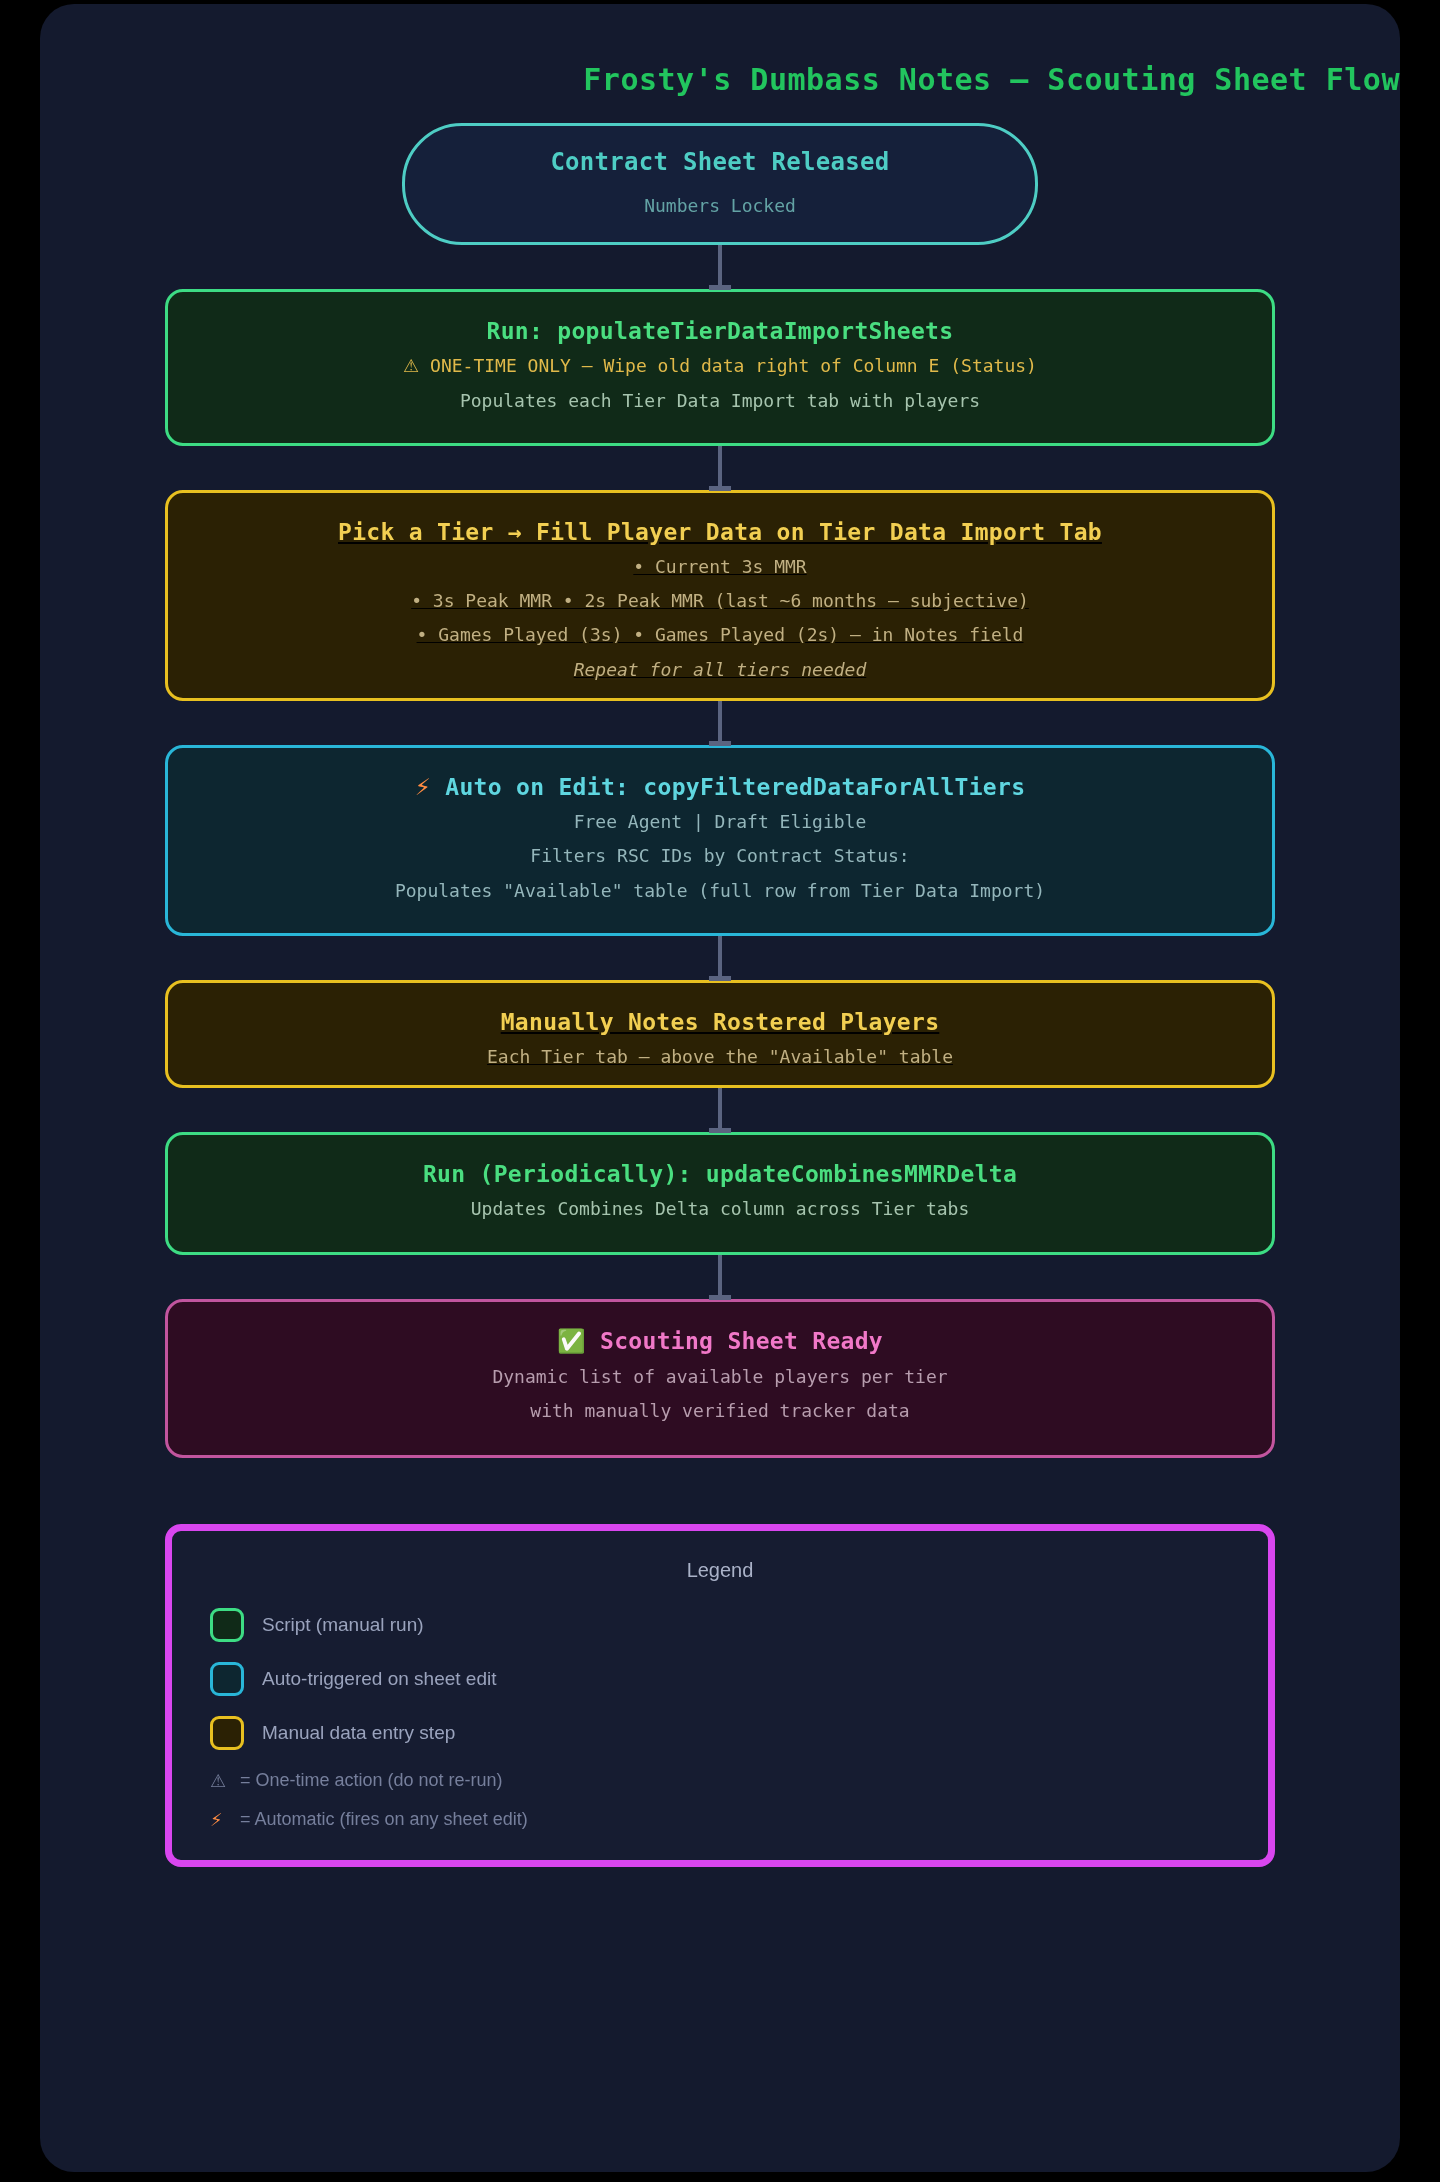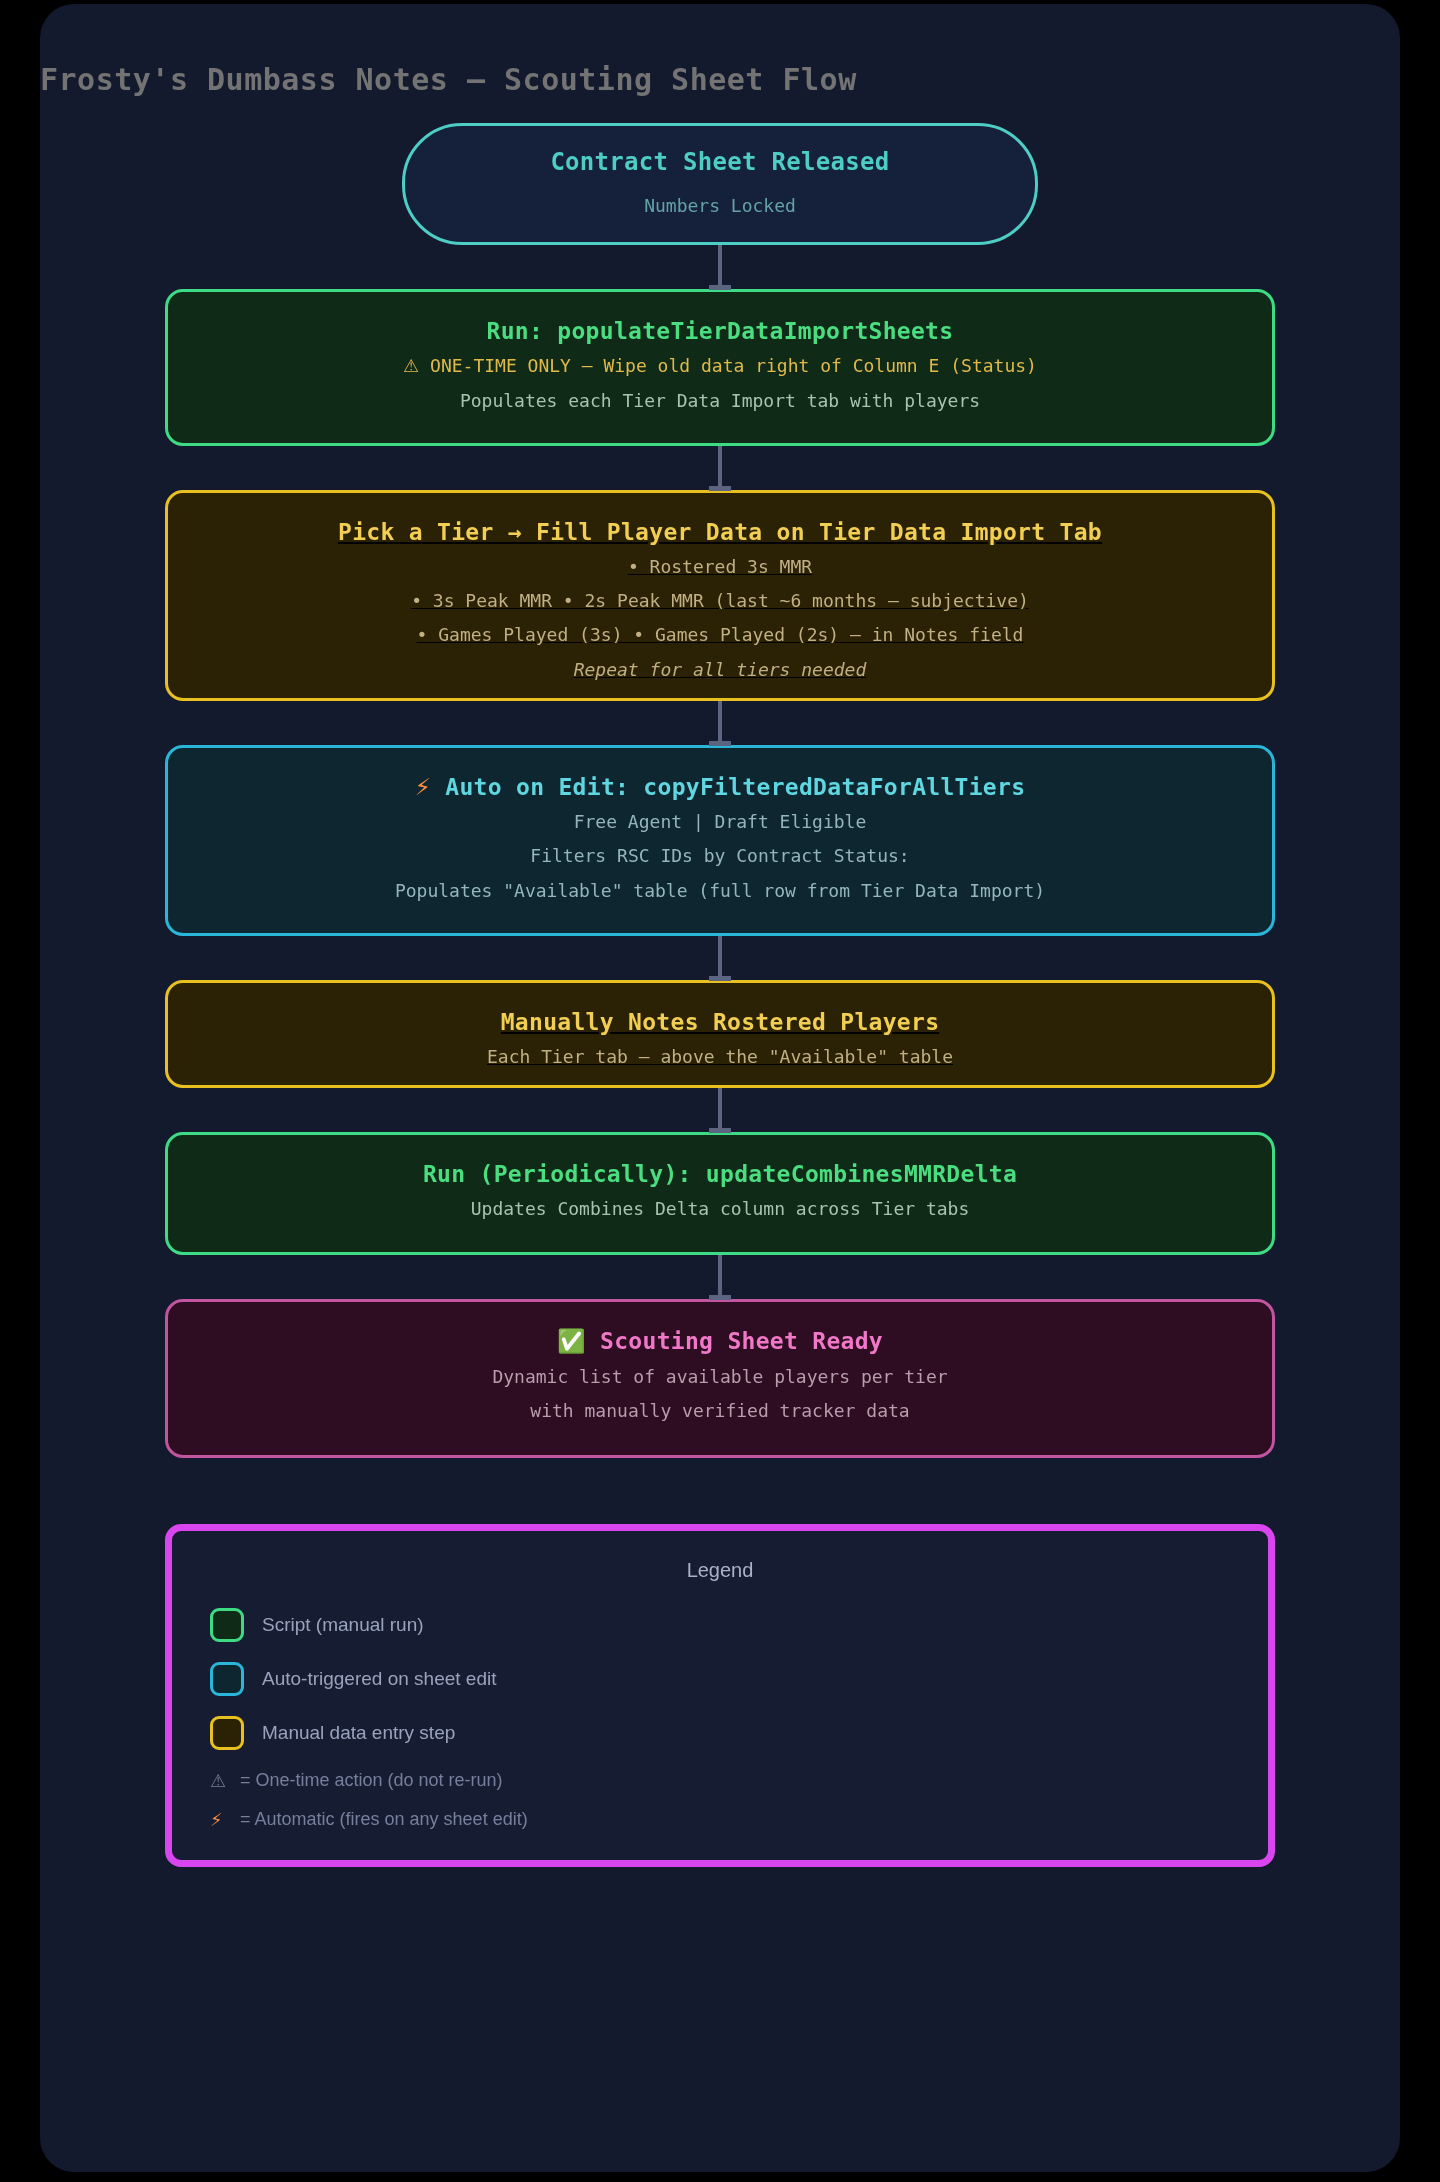--- a/index.html
+++ b/index.html
@@ -20,22 +20,22 @@
     top: 4px;
     width: 1360px;
     height: 2168px;
     background: #141a2e;
     border-radius: 34px;
     box-sizing: border-box;
     overflow: hidden;
   }
 
   .page-title {
-    text-align: left;
-    color: #737373;
+    text-align: right;
+    color: #22c55e;
     font-family: "DejaVu Sans Mono", monospace;
     font-weight: bold;
     font-size: 30px;
     letter-spacing: 0.5px;
     margin: 0;
     padding-top: 58px;
   }
 
   .flow {
     margin-top: 26px;
@@ -234,21 +234,21 @@
         <span class="warn-glyph">⚠</span>
         <span>ONE-TIME ONLY — Wipe old data right of Column E (Status)</span>
       </div>
       <div class="n-line">Populates each Tier Data Import tab with players</div>
     </div>
 
     <div class="connector"></div>
 
     <div class="node node-manual">
       <div class="n-title">Pick a Tier → Fill Player Data on Tier Data Import Tab</div>
-      <div class="n-line">• Rostered 3s MMR</div>
+      <div class="n-line">• Current 3s MMR</div>
       <div class="n-line">• 3s Peak MMR  •  2s Peak MMR (last ~6 months — subjective)</div>
       <div class="n-line">• Games Played (3s)  •  Games Played (2s) — in Notes field</div>
       <div class="n-line italic">Repeat for all tiers needed</div>
     </div>
 
     <div class="connector"></div>
 
     <div class="node node-auto">
       <div class="n-title">
         <span class="emoji emoji-bolt">⚡</span>

